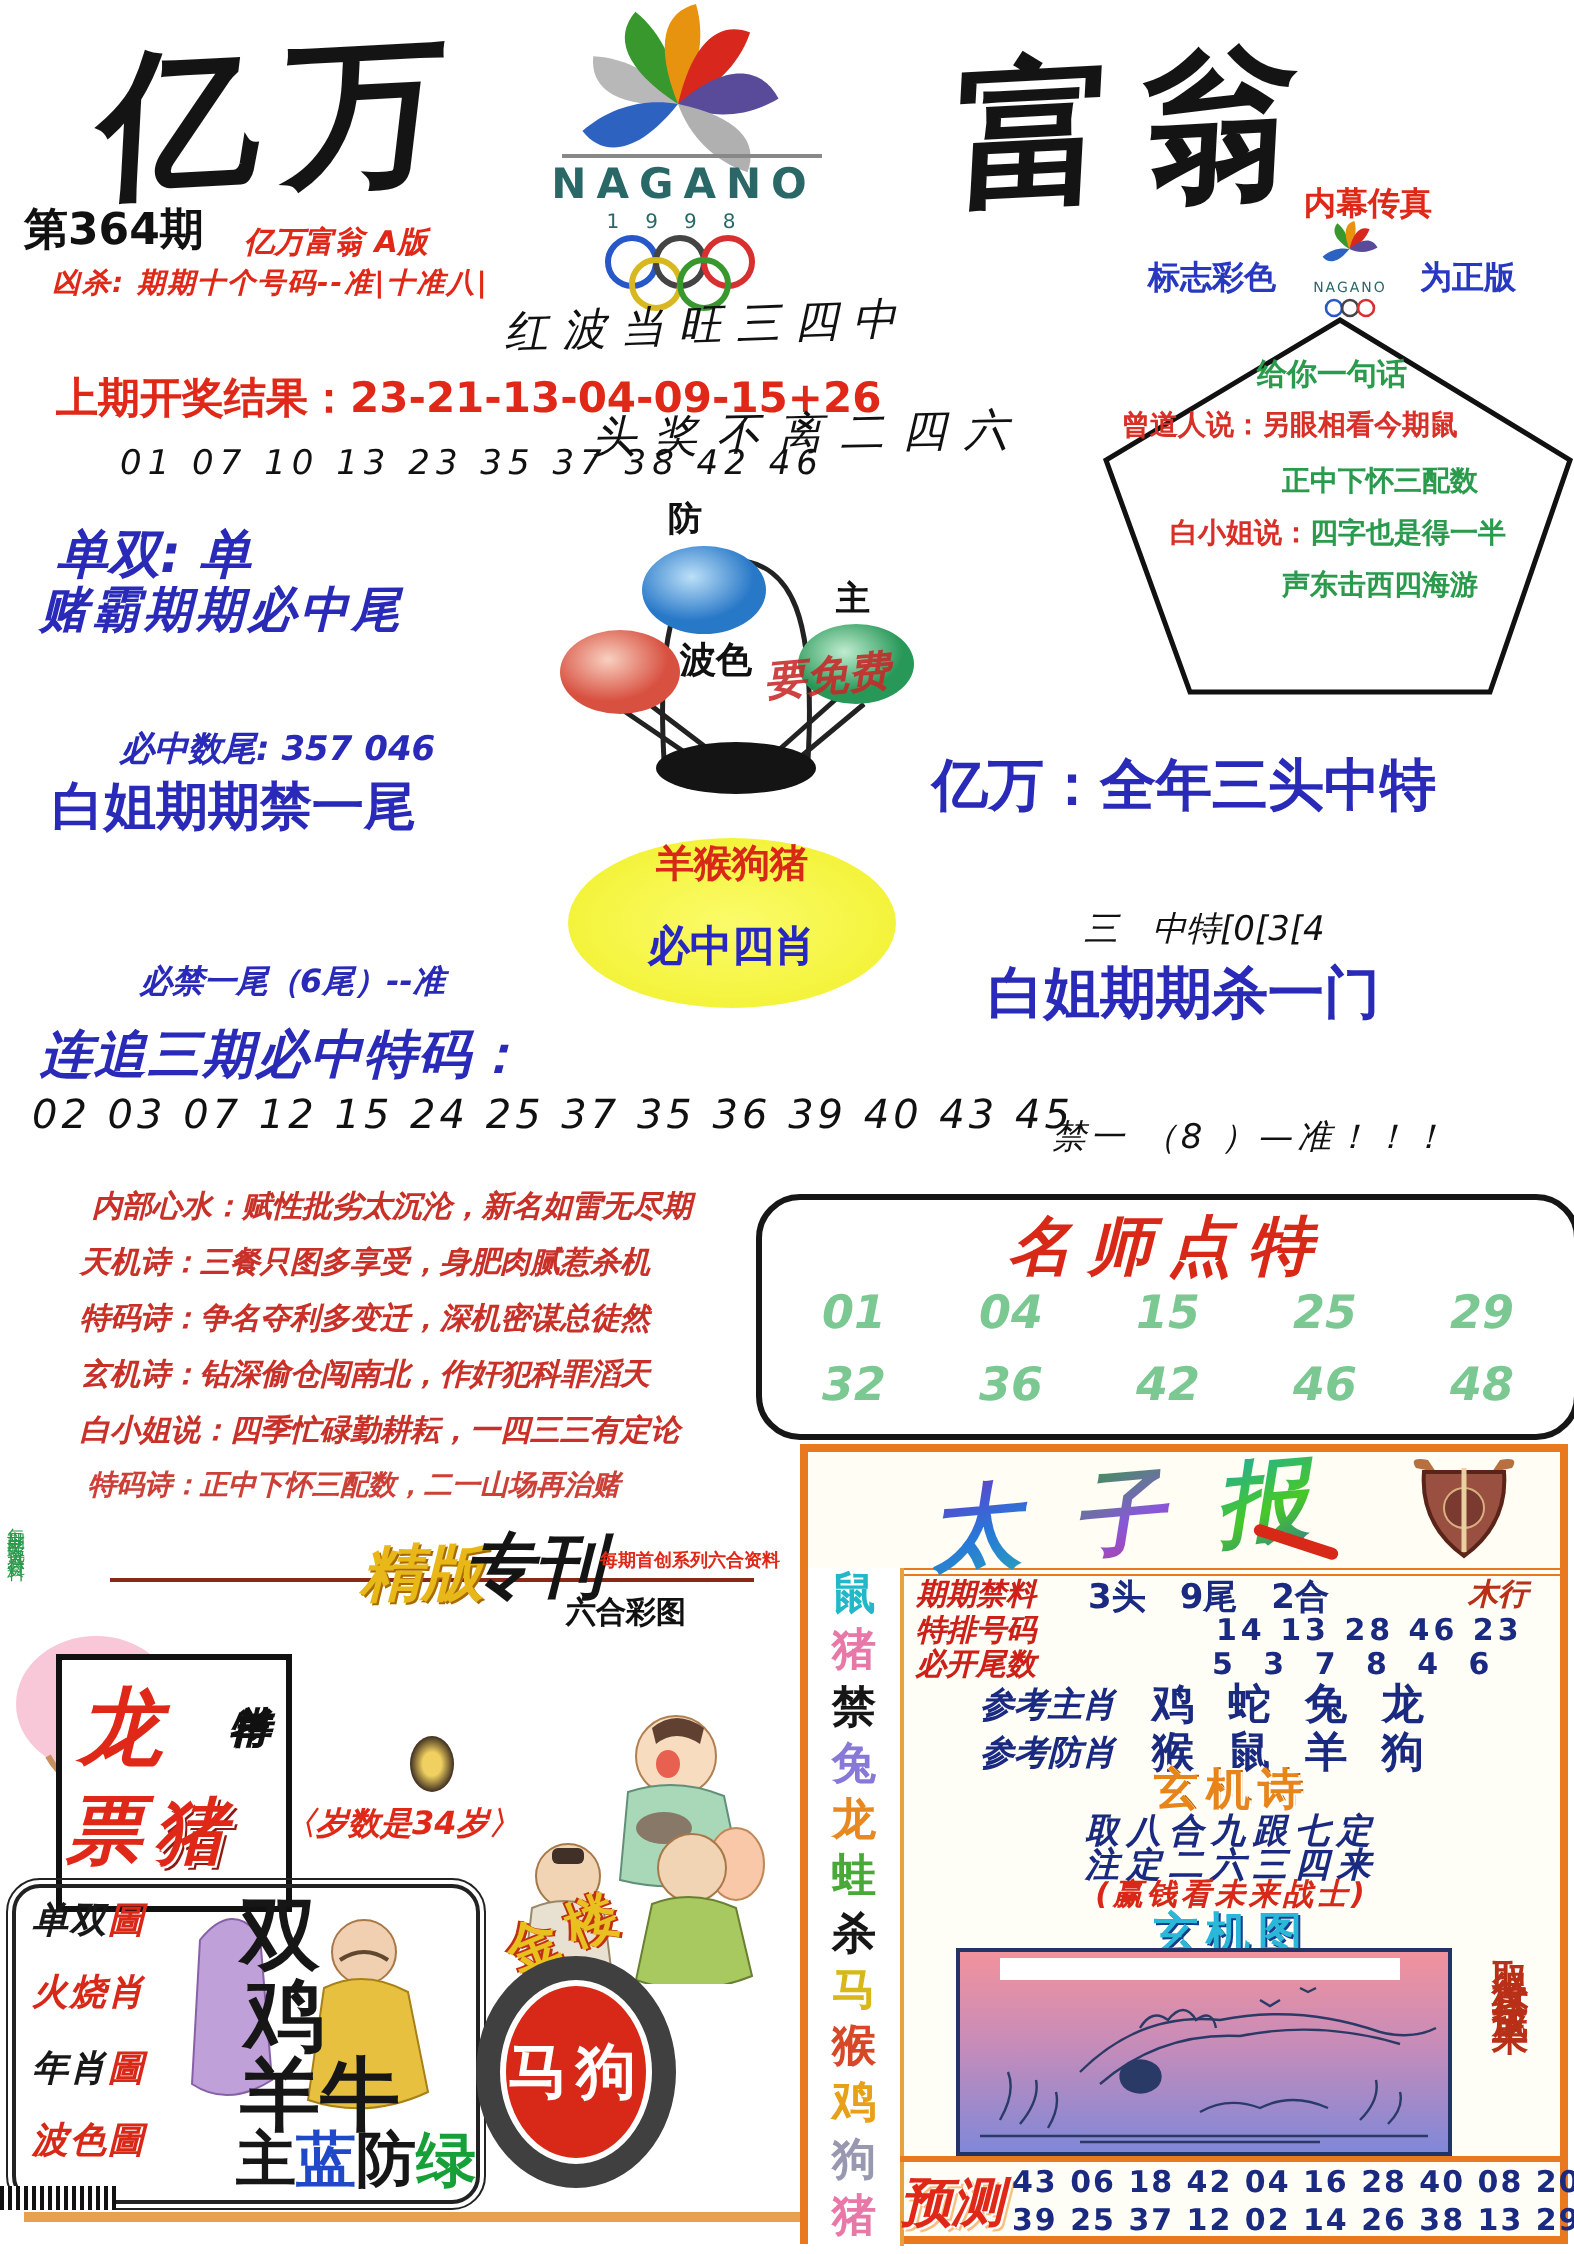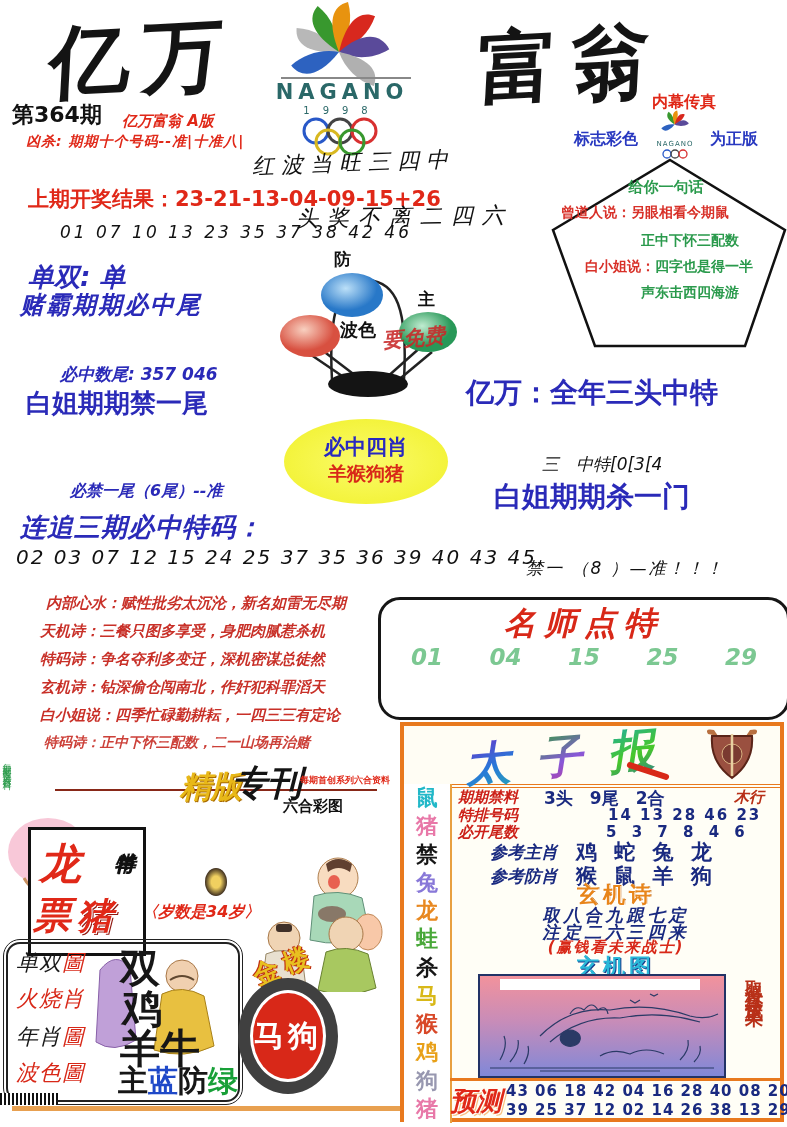--- a/index.html
+++ b/index.html
@@ -33,21 +33,21 @@
   #tzb-strip span{font-size:22px;font-weight:900;line-height:1;}
   .tzrow span{position:absolute;}
   .tz-label{font-size:15px;font-weight:700;font-style:italic;}
   .tz-navy{color:#1a2a80;}
   .bubble-orange{color:#e8851a;font-weight:900;font-size:22px;text-shadow:1px 1px 0 #fff,-1px -1px 0 #fff,1px 0 0 #b85c00;}
   .bubble-cyan{color:#2ab8d8;font-weight:700;font-size:22px;text-shadow:1px 1px 0 #1a3a8a,-1px -1px 0 #fff;}
   .bubble-red{color:#e02818;font-weight:900;font-size:26px;font-style:italic;text-shadow:1px 1px 0 #fff,2px 2px 0 #f8c080;}
   #tzb-pic{background:linear-gradient(#f2929c 0%,#c88cb8 45%,#8088d8 100%);border:2px solid #223366;}
   
   #collagebox{border:2px solid #222;border-radius:14px;outline:1px solid #222;outline-offset:2px;background:transparent;}
-  .stamp{font-size:22px;font-weight:400;font-style:italic;letter-spacing:1px;}
+  .stamp{font-size:18px;font-weight:700;font-style:italic;letter-spacing:1px;}
   .bigchar{font-size:40px;font-weight:900;color:#161616;line-height:1;}
   #seal-outer{border:12px solid #404040;border-radius:50%;background:#fff;}
   #seal-inner{position:absolute;left:3px;top:3px;right:3px;bottom:3px;border-radius:50%;background:#d82818;
               display:flex;align-items:center;justify-content:center;}
   #seal-inner span{color:#fff;font-size:30px;font-weight:900;letter-spacing:4px;}
   .goldtext{color:#e8c020;font-weight:900;font-size:26px;text-shadow:1px 1px 0 #c03010,-1px -1px 0 #c03010;}
   .vtext{writing-mode:vertical-rl;}
   
   #dragonbox{border:3px solid #111;background:#fff;}
 </style>
@@ -176,22 +176,22 @@
       <ellipse cx="82" cy="47" rx="31" ry="22" fill="url(#gblue)"></ellipse>
       <ellipse cx="158" cy="84" rx="29" ry="20" fill="url(#ggreen)"></ellipse>
     </svg>
     <div class="abs" style="left:64px;top:0px;font-size:17px;font-weight:700;">防</div>
     <div class="abs" style="left:148px;top:40px;font-size:17px;font-weight:700;">主</div>
     <div class="abs" style="left:70px;top:70px;font-size:18px;font-weight:700;">波色</div>
     <div class="abs calli" style="left:112px;top:76px;font-size:21px;color:#c82828;opacity:.88;transform:rotate(-5deg);">要免费</div>
   </div>
 
   <div class="abs" style="left:284px;top:419px;width:164px;height:85px;border-radius:50%;background:radial-gradient(#fbfb6a,#f0f028);text-align:center;">
+    <div style="font-size:19px;font-weight:900;color:#d82818;">羊猴狗猪</div>
     <div style="margin-top:14px;font-size:21px;font-weight:900;color:#2828c0;">必中四肖</div>
-    <div style="font-size:19px;font-weight:900;color:#d82818;">羊猴狗猪</div>
   </div>
 
   <div class="abs blue" style="left:466px;top:374px;font-size:28px;font-weight:900;">亿万：全年三头中特</div>
   <div class="abs hand" style="left:542px;top:453px;font-size:17px;">三　中特[0[3[4</div>
   <div class="abs blue" style="left:494px;top:478px;font-size:28px;font-weight:900;">白姐期期杀一门</div>
   <div class="abs hand" style="left:526px;top:557px;font-size:17px;letter-spacing:2px;">禁一 （8 ）—准！！！</div>
 
   <div>
     <div class="abs calli" style="left:46px;top:594px;font-size:15px;color:#c83028;">内部心水：赋性批劣太沉沦，新名如雷无尽期</div>
     <div class="abs calli" style="left:40px;top:622px;font-size:15px;color:#c83028;">天机诗：三餐只图多享受，身肥肉腻惹杀机</div>
@@ -202,20 +202,27 @@
   </div>
 
   <div id="mingshi" class="abs" style="left:378px;top:597px;width:406px;height:117px;">
     <div class="abs calli" style="left:0;top:2px;width:100%;text-align:center;font-size:32px;color:#d82818;letter-spacing:8px;">名师点特</div>
     <div class="ms-row" style="top:44px;">
       <span class="ms-num">01</span>
         <span class="ms-num">04</span>
         <span class="ms-num">15</span>
         <span class="ms-num">25</span>
         <span class="ms-num">29</span>
+    </div>
+    <div class="ms-row" style="top:80px;">
+      <span class="ms-num">32</span>
+        <span class="ms-num">36</span>
+        <span class="ms-num">42</span>
+        <span class="ms-num">46</span>
+        <span class="ms-num">48</span>
     </div>
   </div>
 
   <div class="abs" style="left:55px;top:789px;width:322px;height:2px;background:#882818;"></div>
   <div class="abs calli" style="left:180px;top:766px;font-size:31px;color:#e8b818;text-shadow:1px 1px 0 #a86a00;">精版</div>
   <div class="abs calli" style="left:232px;top:760px;font-size:35px;color:#141414;">专刊</div>
   <div class="abs red" style="left:300px;top:774px;font-size:9px;font-weight:700;">每期首创系列六合资料</div>
   <div class="abs" style="left:283px;top:797px;font-size:15px;font-weight:900;">六合彩图</div>
 
   <div class="abs vtext" style="left:0;top:756px;height:205px;font-size:9px;color:#2a9a4a;letter-spacing:2px;">每期彩民首选六合资料</div>

